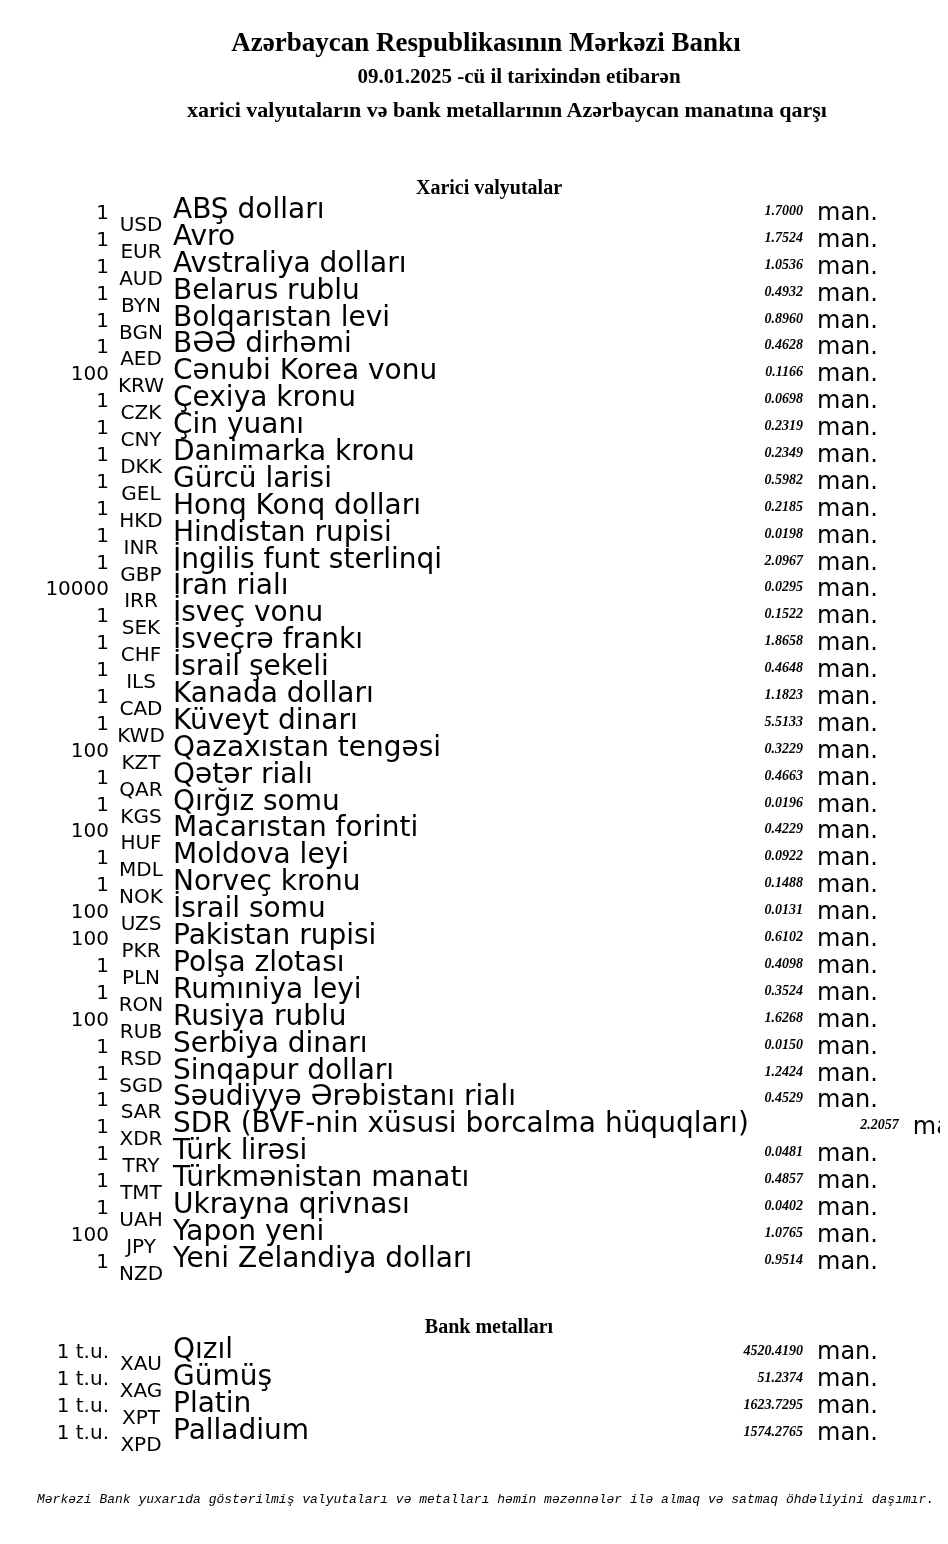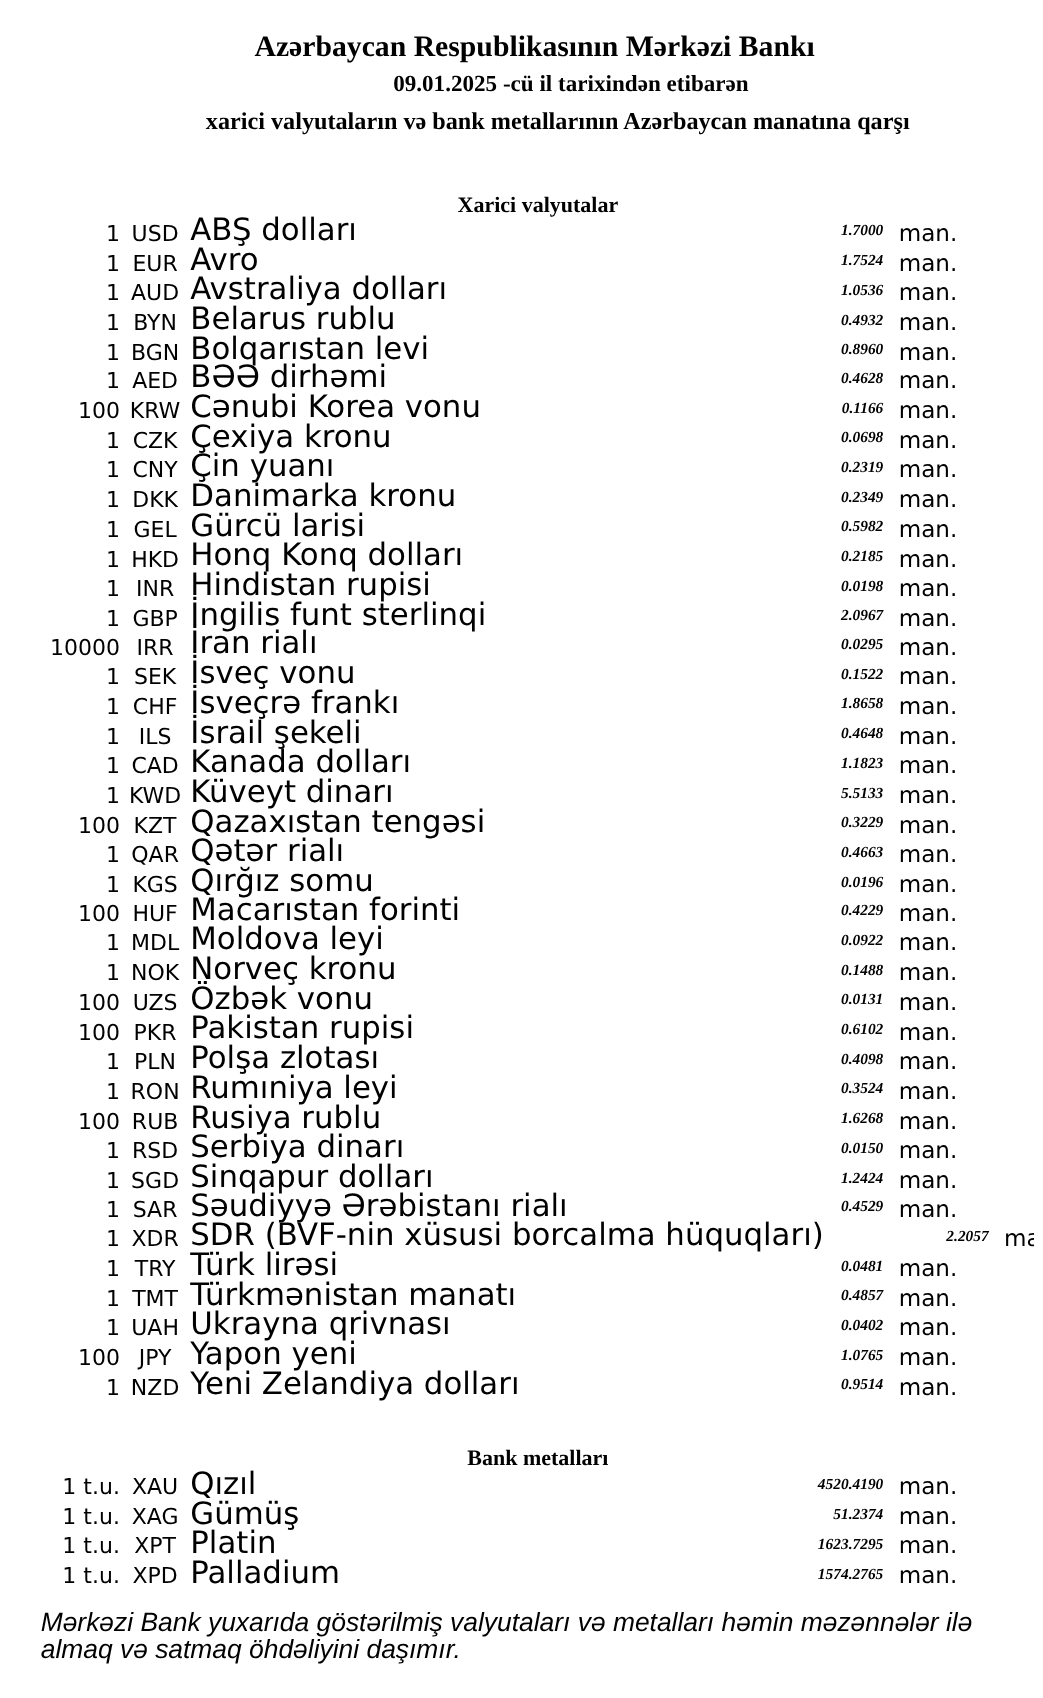--- a/index.html
+++ b/index.html
@@ -16,28 +16,28 @@
   .section-title{font-family:"Liberation Serif",serif;font-weight:bold;font-size:20px;line-height:23px;
       text-align:center;position:relative;left:19px;}
   .st1{margin-top:54px;}
   .st2{margin-top:40px;}
 
   .table{width:948px;}
   .row{display:grid;grid-template-columns:109px 64px 1fr 150px 63px;
        box-sizing:border-box;padding-right:82px;line-height:26.9px;height:26.9px;}
   .metals .row{line-height:27px;height:27px;}
   .qty {text-align:right;font-size:20px;white-space:nowrap;}
-  .code{text-align:center;font-size:20px;white-space:nowrap;}
+  .code{text-align:center;font-size:20px;white-space:nowrap;margin-top:12px;}
   .name{text-align:left;font-size:28px;position:relative;top:-3px;white-space:nowrap;}
   .rate{text-align:right;font-family:"Liberation Serif",serif;font-style:italic;font-weight:bold;
         font-size:14px;position:relative;top:-1px;white-space:nowrap;}
-  .unit{text-align:center;font-size:21px;padding-left:14px;white-space:nowrap;}
-
-  .footer{margin-top:18px;padding-left:37px;font-family:Liberation Sans, sans-serif;font-style:italic;
-          font-size:24px;line-height:24px;}
+  .unit{text-align:center;font-size:24px;padding-left:14px;white-space:nowrap;}
+
+  .footer{margin-top:42px;padding-left:37px;font-family:Liberation Mono, monospace;font-style:italic;
+          font-size:13px;line-height:24px;}
 </style>
 </head>
 <body>
 
 <div class="doc">
 
   <div class="t1">Azərbaycan Respublikasının Mərkəzi Bankı</div>
   <div class="t2">09.01.2025 -cü il tarixindən etibarən</div>
   <div class="t3">xarici valyutaların və bank metallarının Azərbaycan manatına qarşı</div>
 
@@ -247,21 +247,21 @@
     <span class="qty">1</span>
     <span class="code">NOK</span>
     <span class="name">Norveç kronu</span>
     <span class="rate">0.1488</span>
     <span class="unit">man.</span>
   </div>
 
   <div class="row">
     <span class="qty">100</span>
     <span class="code">UZS</span>
-    <span class="name">Özbək vonu</span>
+    <span class="name">İsrail somu</span>
     <span class="rate">0.0131</span>
     <span class="unit">man.</span>
   </div>
 
   <div class="row">
     <span class="qty">100</span>
     <span class="code">PKR</span>
     <span class="name">Pakistan rupisi</span>
     <span class="rate">0.6102</span>
     <span class="unit">man.</span>

